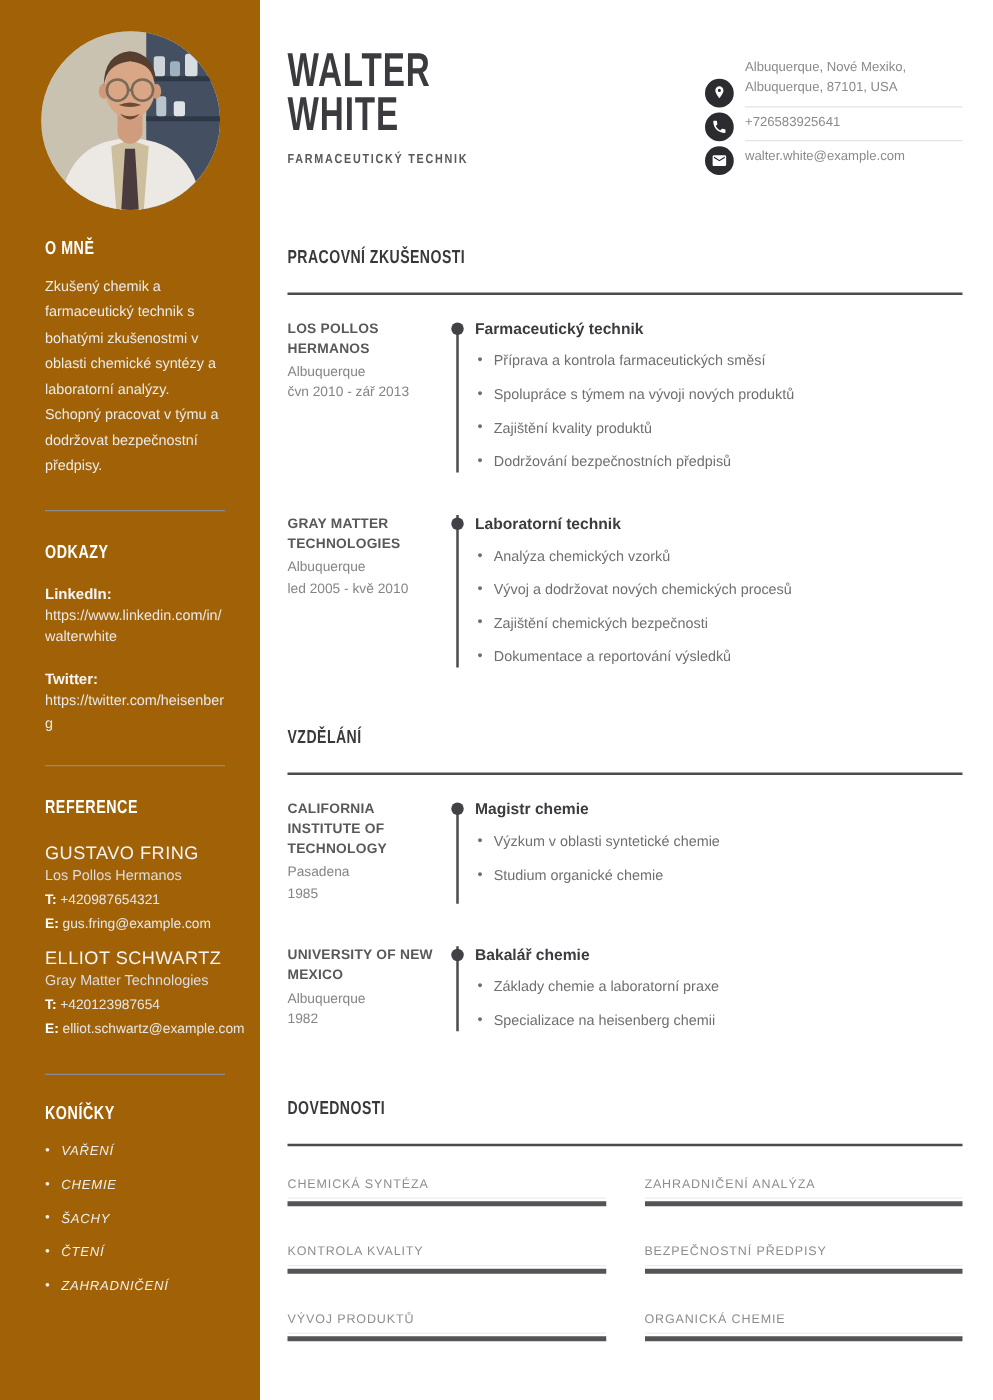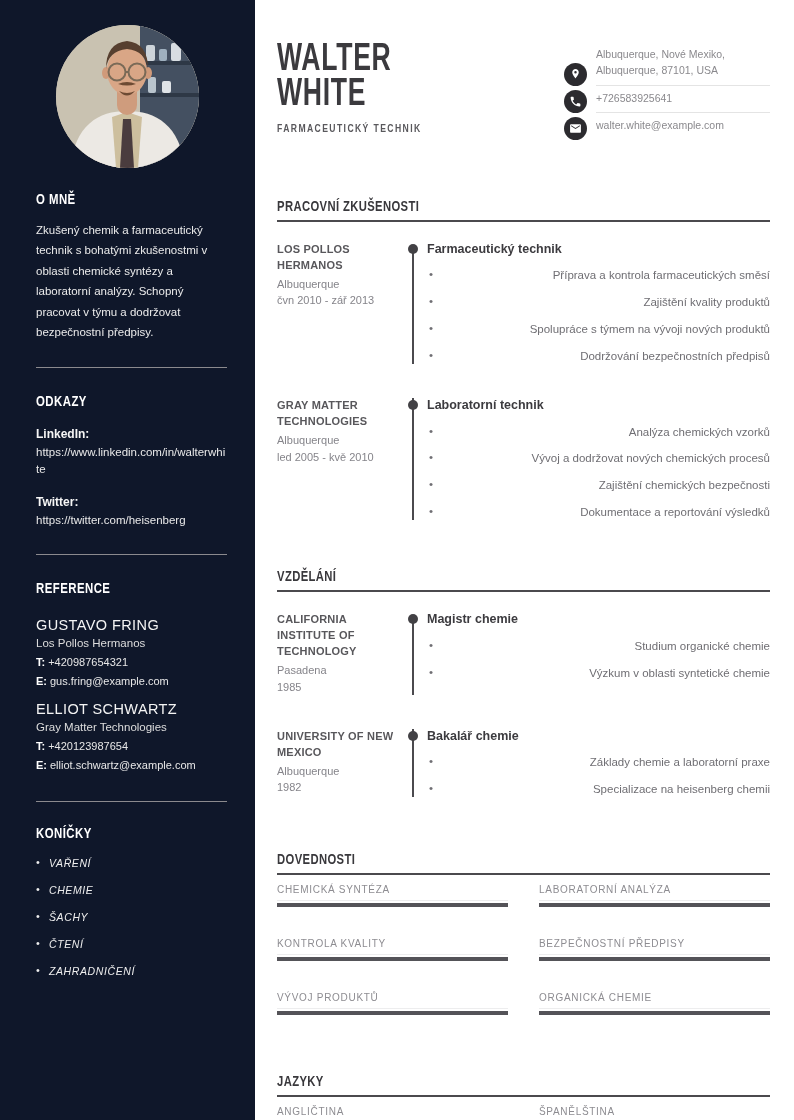--- a/index.html
+++ b/index.html
@@ -1,19 +1,19 @@
 <!DOCTYPE html>
 <html><head>
 <meta charset="utf-8">
 <style>
   html,body{margin:0;padding:0;}
   body{width:794px;height:1120px;display:flex;background:#fff;font-family:"Liberation Sans",sans-serif;overflow:hidden;}
 
   
-  .sidebar{width:255px;flex:none;background:#0f172a;color:#ececec;box-sizing:border-box;}
+  .sidebar{width:208px;flex:none;background:#a16207;color:#ececec;box-sizing:border-box;}
   .photo-wrap{width:143px;height:143px;border-radius:50%;overflow:hidden;margin:25px auto 0;background:#c9c2b1;}
   .photo-wrap svg{display:block;}
   .sp{padding:0 28px 0 36px;}
   .side-hr{border:0;border-top:1px solid #8b8a8e;margin:24px 28px 0 36px;}
   .side-title{display:inline-block;transform:scaleX(.76);transform-origin:left center;white-space:nowrap;
     font-weight:700;font-size:15px;letter-spacing:.6px;color:#ffffff;}
   .about-title{margin-top:22px;}
   .about-text{margin:12px 0 0;font-size:11.5px;line-height:1.78;color:#ebebeb;}
   .link-label{margin-top:17px;font-weight:700;font-size:12px;color:#f6f6f6;}
   .link-url{margin-top:3px;font-size:11.5px;line-height:1.5;color:#e9e9e9;word-break:break-all;display:block;cursor:pointer;}
@@ -32,41 +32,41 @@
     display:inline-block;transform:scaleX(.7);transform-origin:left top;white-space:nowrap;}
   .job-sub{margin-top:9px;display:inline-block;transform:scaleX(.82);transform-origin:left top;
     font-weight:700;font-size:10.5px;letter-spacing:1.7px;color:#59585c;white-space:nowrap;}
   .contact{width:206px;margin-top:2px;flex:none;}
   .c-row{display:flex;align-items:flex-end;}
   .c-icon{width:23px;height:23px;border-radius:50%;background:#2c2b2f;display:flex;align-items:center;justify-content:center;margin-right:9px;flex:none;}
   .c-icon svg{width:13px;height:13px;fill:#ffffff;}
   .c-text{flex:1;font-size:10.5px;line-height:1.5;color:#8a898d;padding:5px 0 6px;border-bottom:1px solid #e4e4e4;}
   .c-row:last-child .c-text{border-bottom:0;}
 
-  .section-head{border-bottom:2px solid #4b4a4e;padding-bottom:5px;}
+  .section-head{border-bottom:2px solid #4b4a4e;padding-bottom:19px;}
   .mt-exp{margin-top:57px;} .mt-edu{margin-top:47px;} .mt-ski{margin-top:53px;} .mt-lan{margin-top:57px;}
   .section-title{display:inline-block;transform:scaleX(.75);transform-origin:left bottom;white-space:nowrap;
     font-weight:700;font-size:15px;letter-spacing:.5px;color:#39383c;}
 
   .timeline{margin-top:20px;}
   .titem{display:grid;grid-template-columns:124px 26px 1fr;padding-bottom:34px;}
   .titem:last-child{padding-bottom:0;}
   .t-company{font-weight:700;font-size:11px;line-height:1.45;letter-spacing:.2px;color:#58575b;}
   .t-sub{font-size:11px;line-height:1.5;color:#85848a;}
   .t-sub.first{margin-top:2px;}
   .t-gutter{position:relative;}
   .t-gutter::before{content:"";position:absolute;left:11px;top:0;bottom:0;width:2px;background:#4b4a4e;}
   .titem.t-first .t-gutter::before{top:7px;}
   .t-dot{position:absolute;left:7px;top:2px;width:10px;height:10px;border-radius:50%;background:#424145;}
   .t-role{font-weight:700;font-size:12.5px;line-height:1.15;color:#3c3b3f;}
-  .t-bullets{margin:3px 0 0;padding:0;list-style:none;text-align:right;}
+  .t-bullets{margin:3px 0 0;padding:0;list-style:none;}
   .t-bullets li{position:relative;padding-left:15px;margin-top:12px;font-size:11.5px;line-height:1.3;color:#6f6e73;}
   .t-bullets li::before{content:"•";position:absolute;left:2px;top:-1px;color:#6f6e73;}
 
-  .bars-grid{display:grid;grid-template-columns:1fr 1fr;column-gap:49px;row-gap:13px;margin-top:9px;gap:31px;}
+  .bars-grid{display:grid;grid-template-columns:1fr 1fr;column-gap:49px;row-gap:13px;margin-top:25px;gap:31px;}
   .bar-label{font-size:10px;letter-spacing:.7px;color:#8d8c91;}
   .bar-hair{border-top:1px solid #ededee;margin-top:5px;}
   .bar-track{height:4px;background:#e9e9ea;margin-top:2px;}
   .bar-fill{height:4px;background:#545358;width:0;}
 </style>
 </head>
 <body>
 
 <aside class="sidebar">
   <div class="photo-wrap">
@@ -196,22 +196,22 @@
         <div class="t-sub first">Albuquerque</div>
         <div class="t-sub">čvn 2010 - zář 2013</div>
       </div>
       <div class="t-gutter">
           <span class="t-dot"></span>
         </div>
       <div>
         <div class="t-role">Farmaceutický technik</div>
         <ul class="t-bullets">
           <li>Příprava a kontrola farmaceutických směsí</li>
+          <li>Spolupráce s týmem na vývoji nových produktů</li>
           <li>Zajištění kvality produktů</li>
-          <li>Spolupráce s týmem na vývoji nových produktů</li>
           <li>Dodržování bezpečnostních předpisů</li>
         </ul>
       </div>
     </div>
     <div class="titem">
       <div>
         <div class="t-company">GRAY MATTER TECHNOLOGIES</div>
         <div class="t-sub first">Albuquerque</div>
         <div class="t-sub">led 2005 - kvě 2010</div>
       </div>
@@ -239,22 +239,22 @@
         <div class="t-company">CALIFORNIA INSTITUTE OF TECHNOLOGY</div>
         <div class="t-sub first">Pasadena</div>
         <div class="t-sub">1985</div>
       </div>
       <div class="t-gutter">
           <span class="t-dot"></span>
         </div>
       <div>
         <div class="t-role">Magistr chemie</div>
         <ul class="t-bullets">
+          <li>Výzkum v oblasti syntetické chemie</li>
           <li>Studium organické chemie</li>
-          <li>Výzkum v oblasti syntetické chemie</li>
         </ul>
       </div>
     </div>
     <div class="titem">
       <div>
         <div class="t-company">UNIVERSITY OF NEW MEXICO</div>
         <div class="t-sub first">Albuquerque</div>
         <div class="t-sub">1982</div>
       </div>
       <div class="t-gutter">
@@ -275,21 +275,21 @@
   </div>
   <div class="bars-grid">
     <div>
       <div class="bar-label">CHEMICKÁ SYNTÉZA</div>
       <div class="bar-hair"></div>
       <div class="bar-track">
           <div class="bar-fill" style="width: 100%;"></div>
         </div>
     </div>
     <div>
-      <div class="bar-label">LABORATORNÍ ANALÝZA</div>
+      <div class="bar-label">ZAHRADNIČENÍ ANALÝZA</div>
       <div class="bar-hair"></div>
       <div class="bar-track">
           <div class="bar-fill" style="width: 100%;"></div>
         </div>
     </div>
     <div>
       <div class="bar-label">KONTROLA KVALITY</div>
       <div class="bar-hair"></div>
       <div class="bar-track">
           <div class="bar-fill" style="width: 100%;"></div>

